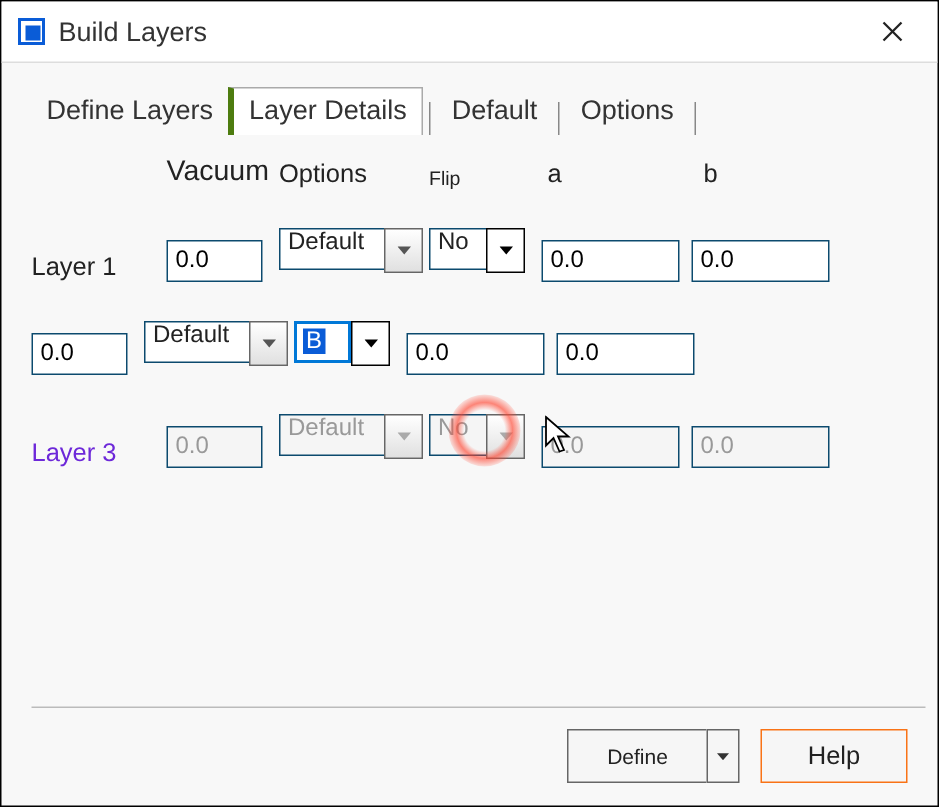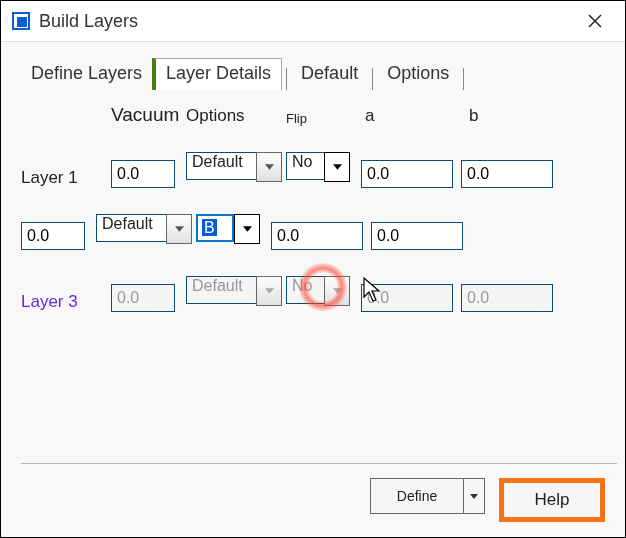--- a/index.html
+++ b/index.html
@@ -40,21 +40,21 @@
   .flip-col .sel .inp{width:38px}
   .flip-col .sel.focus .inp{border:2px solid #0078d7;padding:0 4px;line-height:24px}
   .flip-col .sel.focus .sel-txt{background:#0a5cd7;color:#fff;padding:0 2px}
   .flip-col .sel .dd.strong{background:#fff;border:1px solid #000}
   .a-col .inp,.b-col .inp{width:92px}
   .a-col{width:100px}
   .b-col{width:100px}
   .row.disabled .lbl-col{color:#6d28d9}
   .panel-bottom-line{border-top:1px solid #bbb;margin:0 6px;margin-top:auto}
   .btn-bar{display:flex;justify-content:flex-end;gap:14px;padding:14px 18px 16px 0}
-  .btn{height:34px;border:5px solid #f97316;background:#f6f6f6;font-size:17px;display:flex;align-items:center;justify-content:center;cursor:pointer}
+  .btn{height:34px;border:1px solid #f97316;background:#f6f6f6;font-size:17px;display:flex;align-items:center;justify-content:center;cursor:pointer}
   .btn-build{display:flex}
   .btn-build .main{width:92px;height:34px;border:1px solid #666;border-right:none;display:flex;align-items:center;justify-content:center;background:#f6f6f6}
   .btn-build .drop{width:20px;height:34px;border:1px solid #666;display:flex;align-items:center;justify-content:center;background:#f6f6f6}
   .btn-help{width:96px}
   
   .red-ring{position:absolute;width:48px;height:48px;border-radius:50%;pointer-events:none;left:298px;top:262px;
     background:radial-gradient(circle, rgba(255,80,60,0) 40%, rgba(255,70,50,0.65) 55%, rgba(255,70,50,0) 75%)}
   .cursor{position:absolute;left:362px;top:276px;pointer-events:none}
 </style>
 </head>

